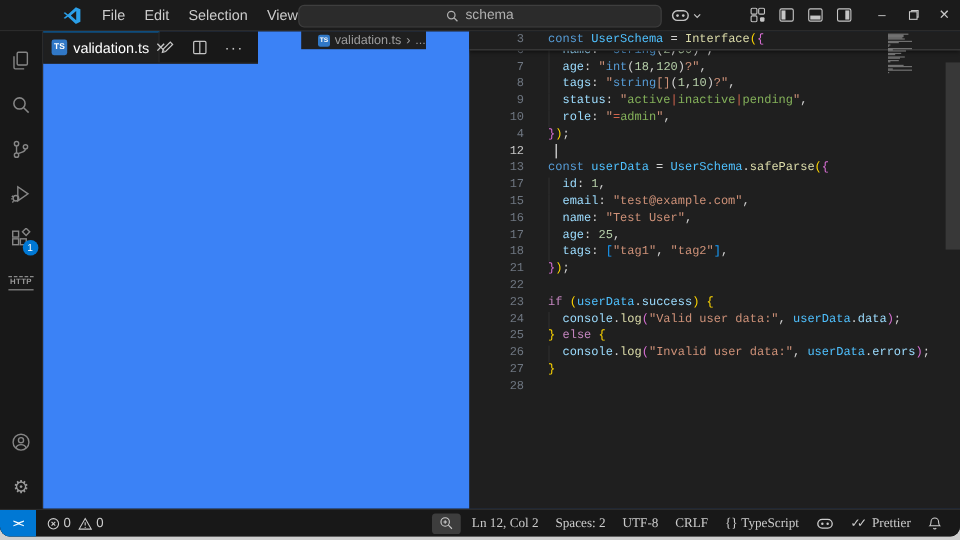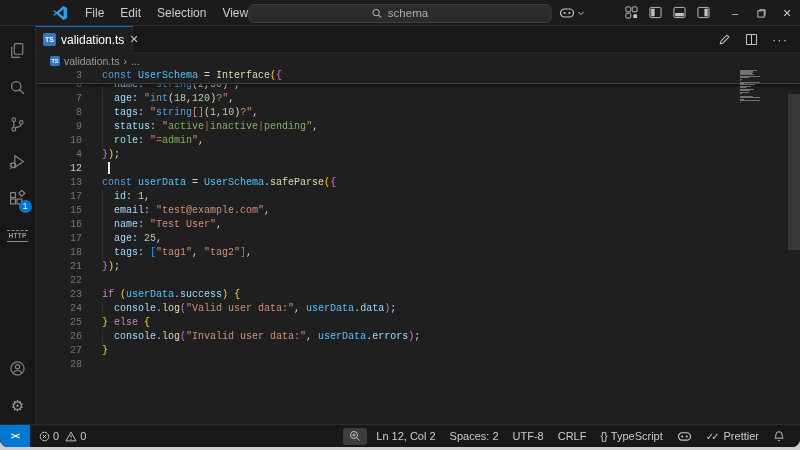--- a/index.html
+++ b/index.html
@@ -33,21 +33,21 @@
   .ab-icon { width:36px; height:37px; display:flex; align-items:center; justify-content:center;
     color:#868686; position:relative; }
   .ab-badge { position:absolute; right:4px; bottom:4px; min-width:13px; height:13px; border-radius:7px;
     background:#0078d4; color:#fff; font-size:8.5px; line-height:13px; text-align:center; }
   .ab-bottom { margin-top:auto; display:flex; flex-direction:column; align-items:center; }
   .http-icon { font-size:6.5px; font-weight:bold; letter-spacing:.3px; color:#9a9a9a;
     border-top:1px dashed #8a8a8a; border-bottom:1px solid #8a8a8a; padding:1.5px 1px; }
   .gear-glyph { font-size:15px; color:#9a9a9a; }
 
   
-  .editor-col { flex:1; display:flex; flex-direction:column; min-width:0; background:#c2410c; }
+  .editor-col { flex:1; display:flex; min-width:0; background:#3b82f6;gap:36px; }
   .tabbar { height:27px; flex:none; background:#181818; display:flex; align-items:stretch;
     border-bottom:1px solid #252525; }
   .tab { width:97px; background:#1f1f1f; border-top:1px solid #0078d4; border-right:1px solid #2b2b2b;
     display:flex; align-items:center; gap:5px; padding:0 7px; font-size:12px; color:#ffffff; }
   .ts-badge { width:13px; height:13px; border-radius:2px; background:#3178c6; color:#fff;
     font-size:7px; font-weight:bold; display:flex; align-items:center; justify-content:center; flex:none; }
   .tab-close { margin-left:auto; color:#c5c5c5; font-size:11px; }
   .editor-actions { margin-left:auto; display:flex; align-items:center; gap:14px; padding-right:12px; color:#c5c5c5; }
   .breadcrumb { height:15px; flex:none; display:flex; align-items:center; gap:4px; padding-left:14px;
     font-size:10.5px; color:#9d9d9d; background:#1f1f1f; }
@@ -71,21 +71,21 @@
   .mm-line { height:1.1px; margin-bottom:0.35px; background:rgba(195,195,195,0.5); }
   .scrollbar { position:absolute; top:26px; right:0; width:12px; height:156px;
     background:rgba(121,121,121,0.28); z-index:5; }
 
   
   .statusbar { height:23px; flex:none; background:#181818; border-top:1px solid #2b2b2b;
     display:flex; align-items:center; font-size:11px; color:#cccccc; }
   .remote { width:30px; height:23px; background:#0078d4; color:#fff; display:flex; align-items:center;
     justify-content:center; font-size:9px; font-weight:bold; letter-spacing:-1px; flex:none; }
   .sb-item { display:flex; align-items:center; gap:3px; padding:0 5px; height:100%; }
-  .sb-right { margin-left:auto; display:flex; align-items:center; gap:4px; padding-right:10px; }
+  .sb-right { margin-left:auto; display:flex; align-items:center; gap:4px; padding-right:10px;font-family:Liberation Serif, serif; }
   .zoom-item { background:#3d3d3d; border-radius:3px; height:17px; padding:0 6px; display:flex; align-items:center; }
   .dblcheck { letter-spacing:-3px; font-size:10px; margin-right:4px; }
   svg { display:block; }
 </style>
 </head>
 <body>
 
 <div class="window">
 
   <div class="titlebar">

